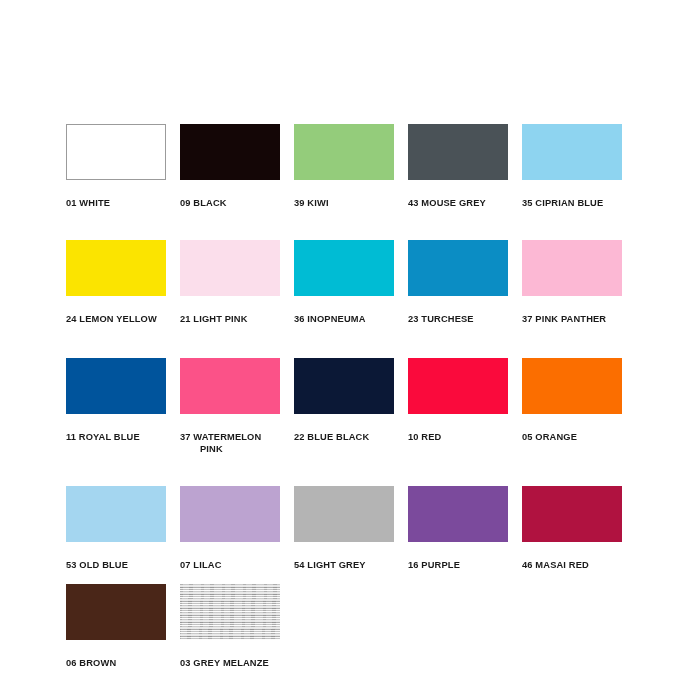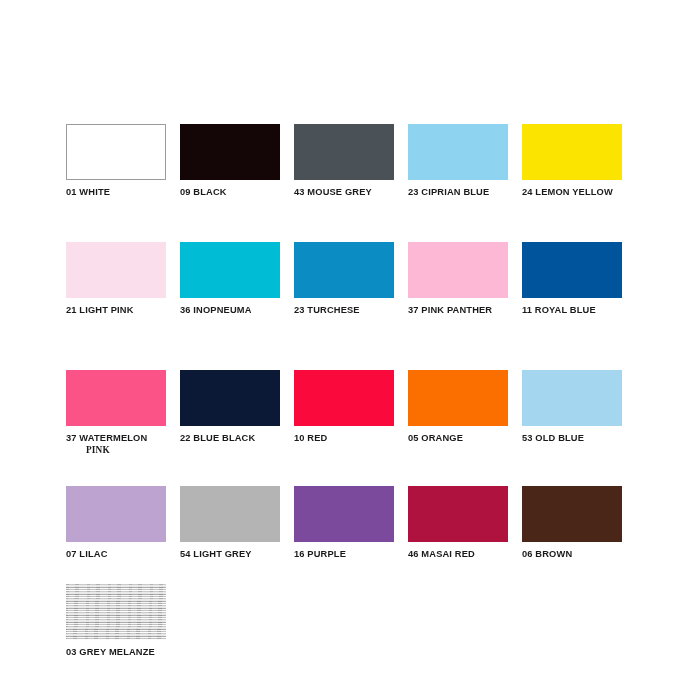--- a/index.html
+++ b/index.html
@@ -76,58 +76,61 @@
         rgba(255,255,255,0.35) 9px,
         rgba(105,105,105,0.18) 9px,
         rgba(105,105,105,0.18) 13px,
         rgba(250,250,250,0.45) 13px,
         rgba(250,250,250,0.45) 21px
       ),
       linear-gradient(#d5d5d5, #cfcfcf);
   }
 
   .label {
-    margin-top: 7px;
+    margin-top: 18px;
     font-size: 9.3px;
     font-weight: bold;
     letter-spacing: 0.15px;
     color: #1a1a1a;
     line-height: 11.5px;
     white-space: pre-line;
   }
 
   .label.two-line {
     text-align: left;
   }
   .label.two-line .line2 {
     display: block;
     padding-left: 20px;
-    font-family: Liberation Serif, serif;
   }
 </style>
 </head>
 <body>
 
 <div id="swatch-chart">
   <div class="grid">
       <div class="cell" style="height: 98px;">
         <div class="swatch bordered" style="background: rgb(255, 255, 255);"></div>
         <div class="label">01 WHITE</div>
       </div>
       <div class="cell" style="height: 98px;">
         <div class="swatch" style="background: rgb(20, 6, 6);"></div>
         <div class="label">09 BLACK</div>
       </div>
+      <div class="cell" style="height: 98px;">
+        <div class="swatch" style="background: rgb(148, 204, 123);"></div>
+        <div class="label">39 KIWI</div>
+      </div>
       <div class="cell" style="height: 116px;">
         <div class="swatch" style="background: rgb(74, 82, 87);"></div>
         <div class="label">43 MOUSE GREY</div>
       </div>
       <div class="cell" style="height: 98px;">
         <div class="swatch" style="background: rgb(142, 212, 240);"></div>
-        <div class="label">23 CIPRIAN BLUE</div>
+        <div class="label">35 CIPRIAN BLUE</div>
       </div>
       <div class="cell" style="height: 118px;">
         <div class="swatch" style="background: rgb(251, 228, 0);"></div>
         <div class="label">24 LEMON YELLOW</div>
       </div>
       <div class="cell" style="height: 98px;">
         <div class="swatch" style="background: rgb(251, 222, 235);"></div>
         <div class="label">21 LIGHT PINK</div>
       </div>
       <div class="cell" style="height: 98px;">

